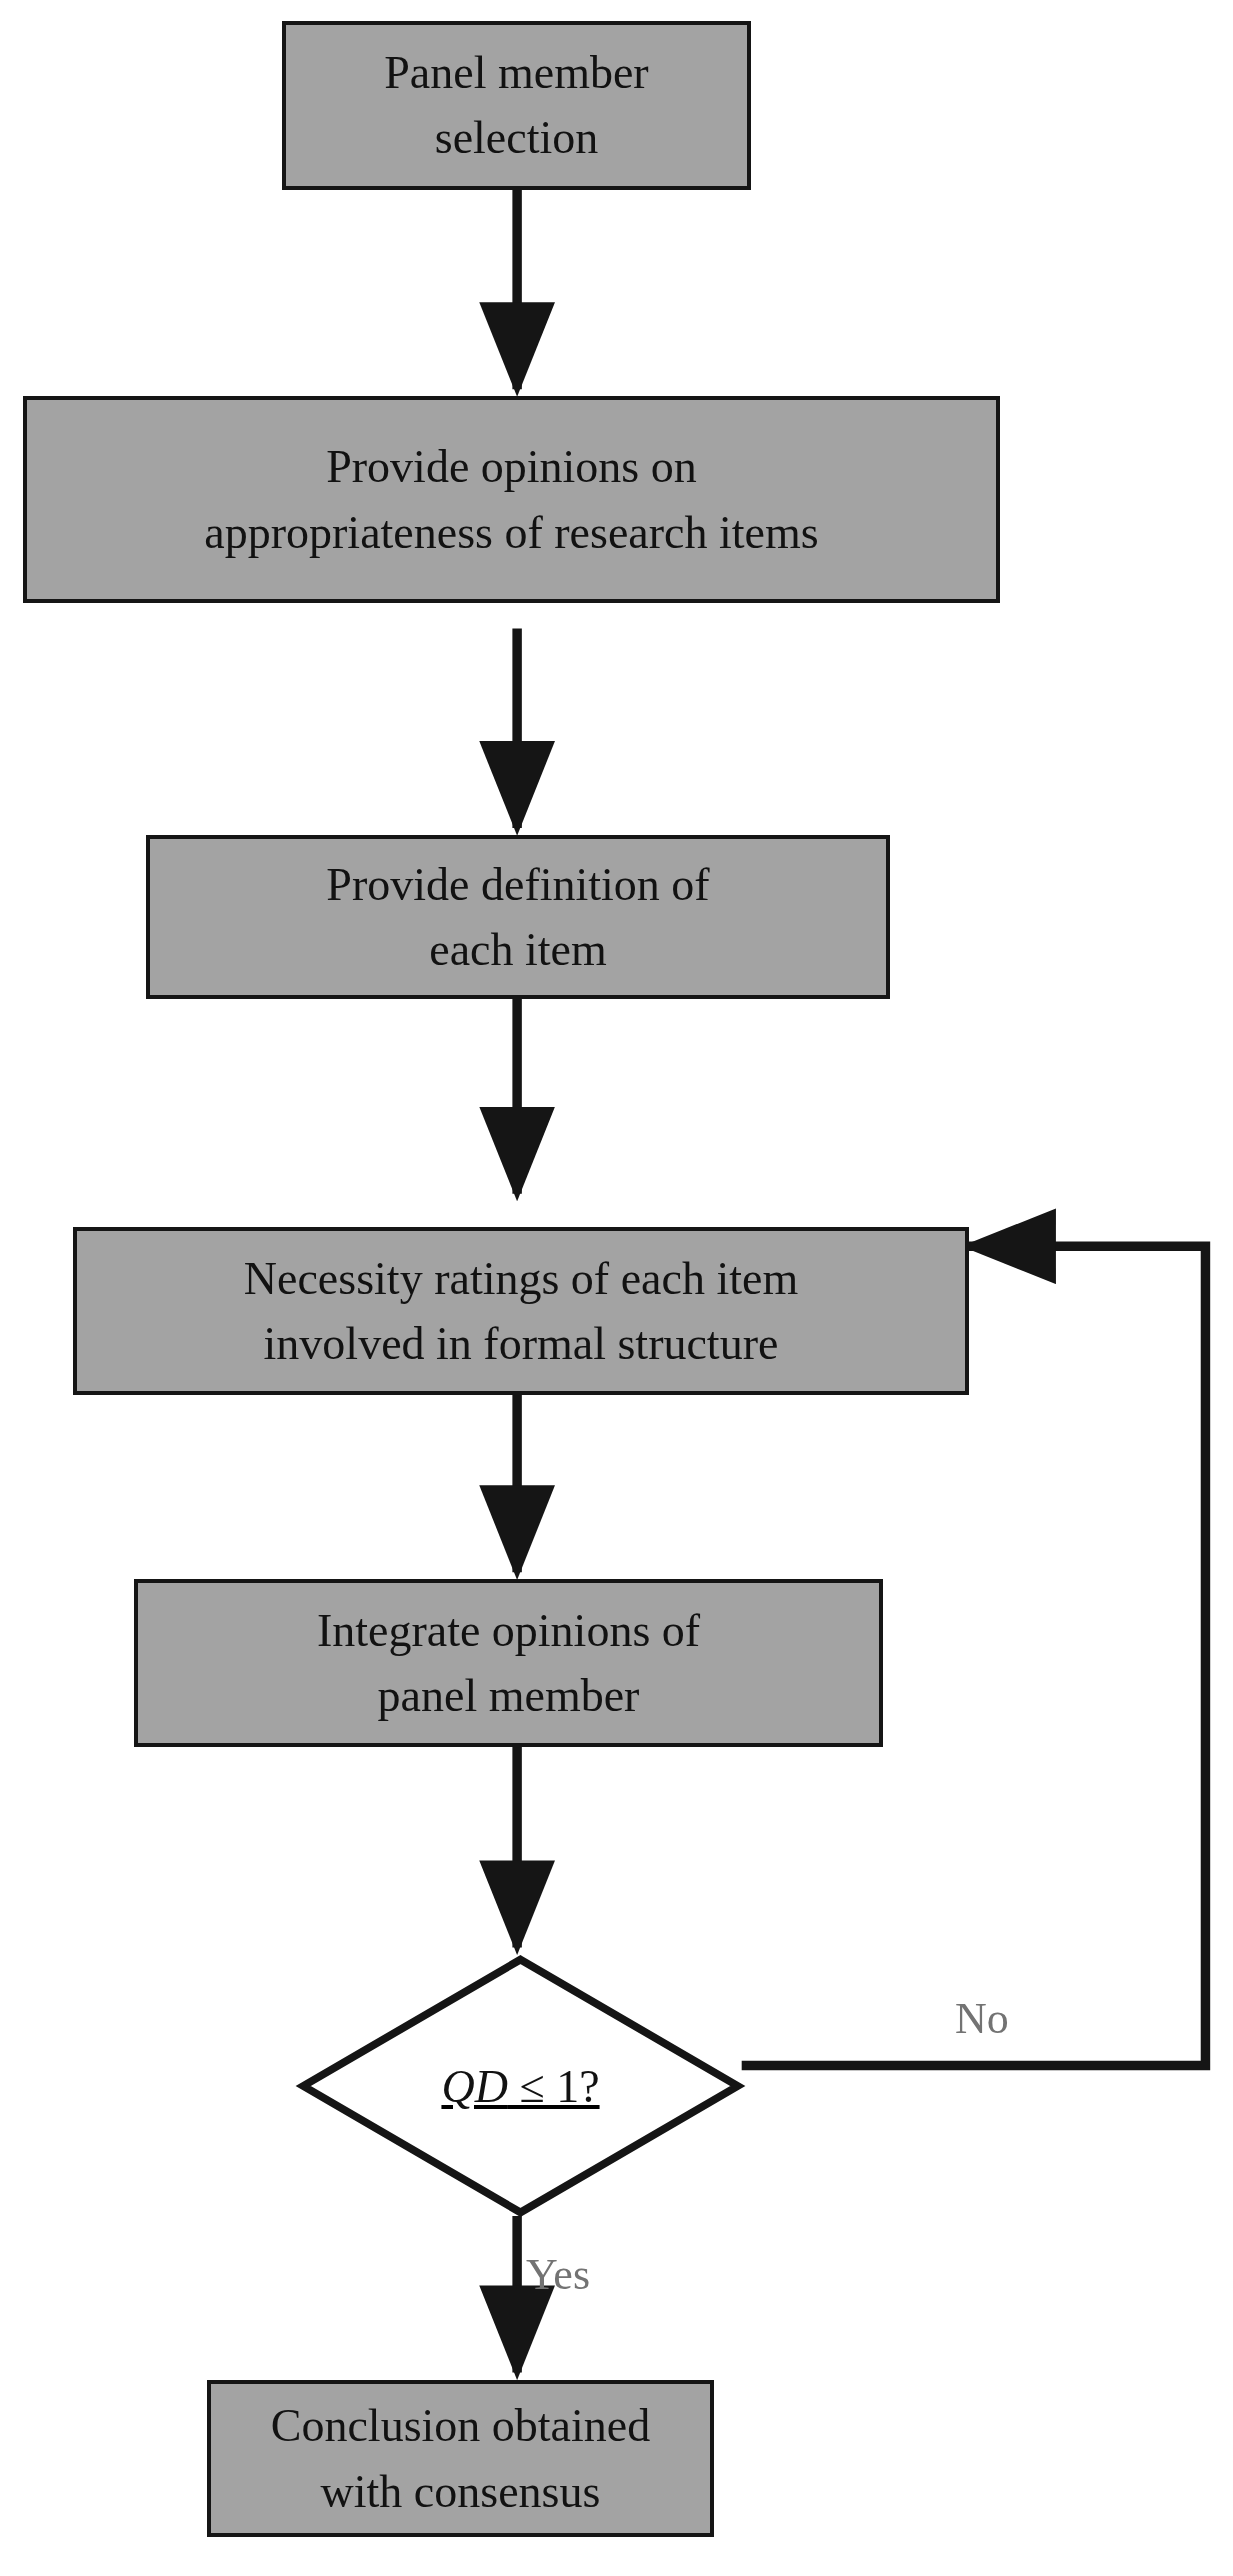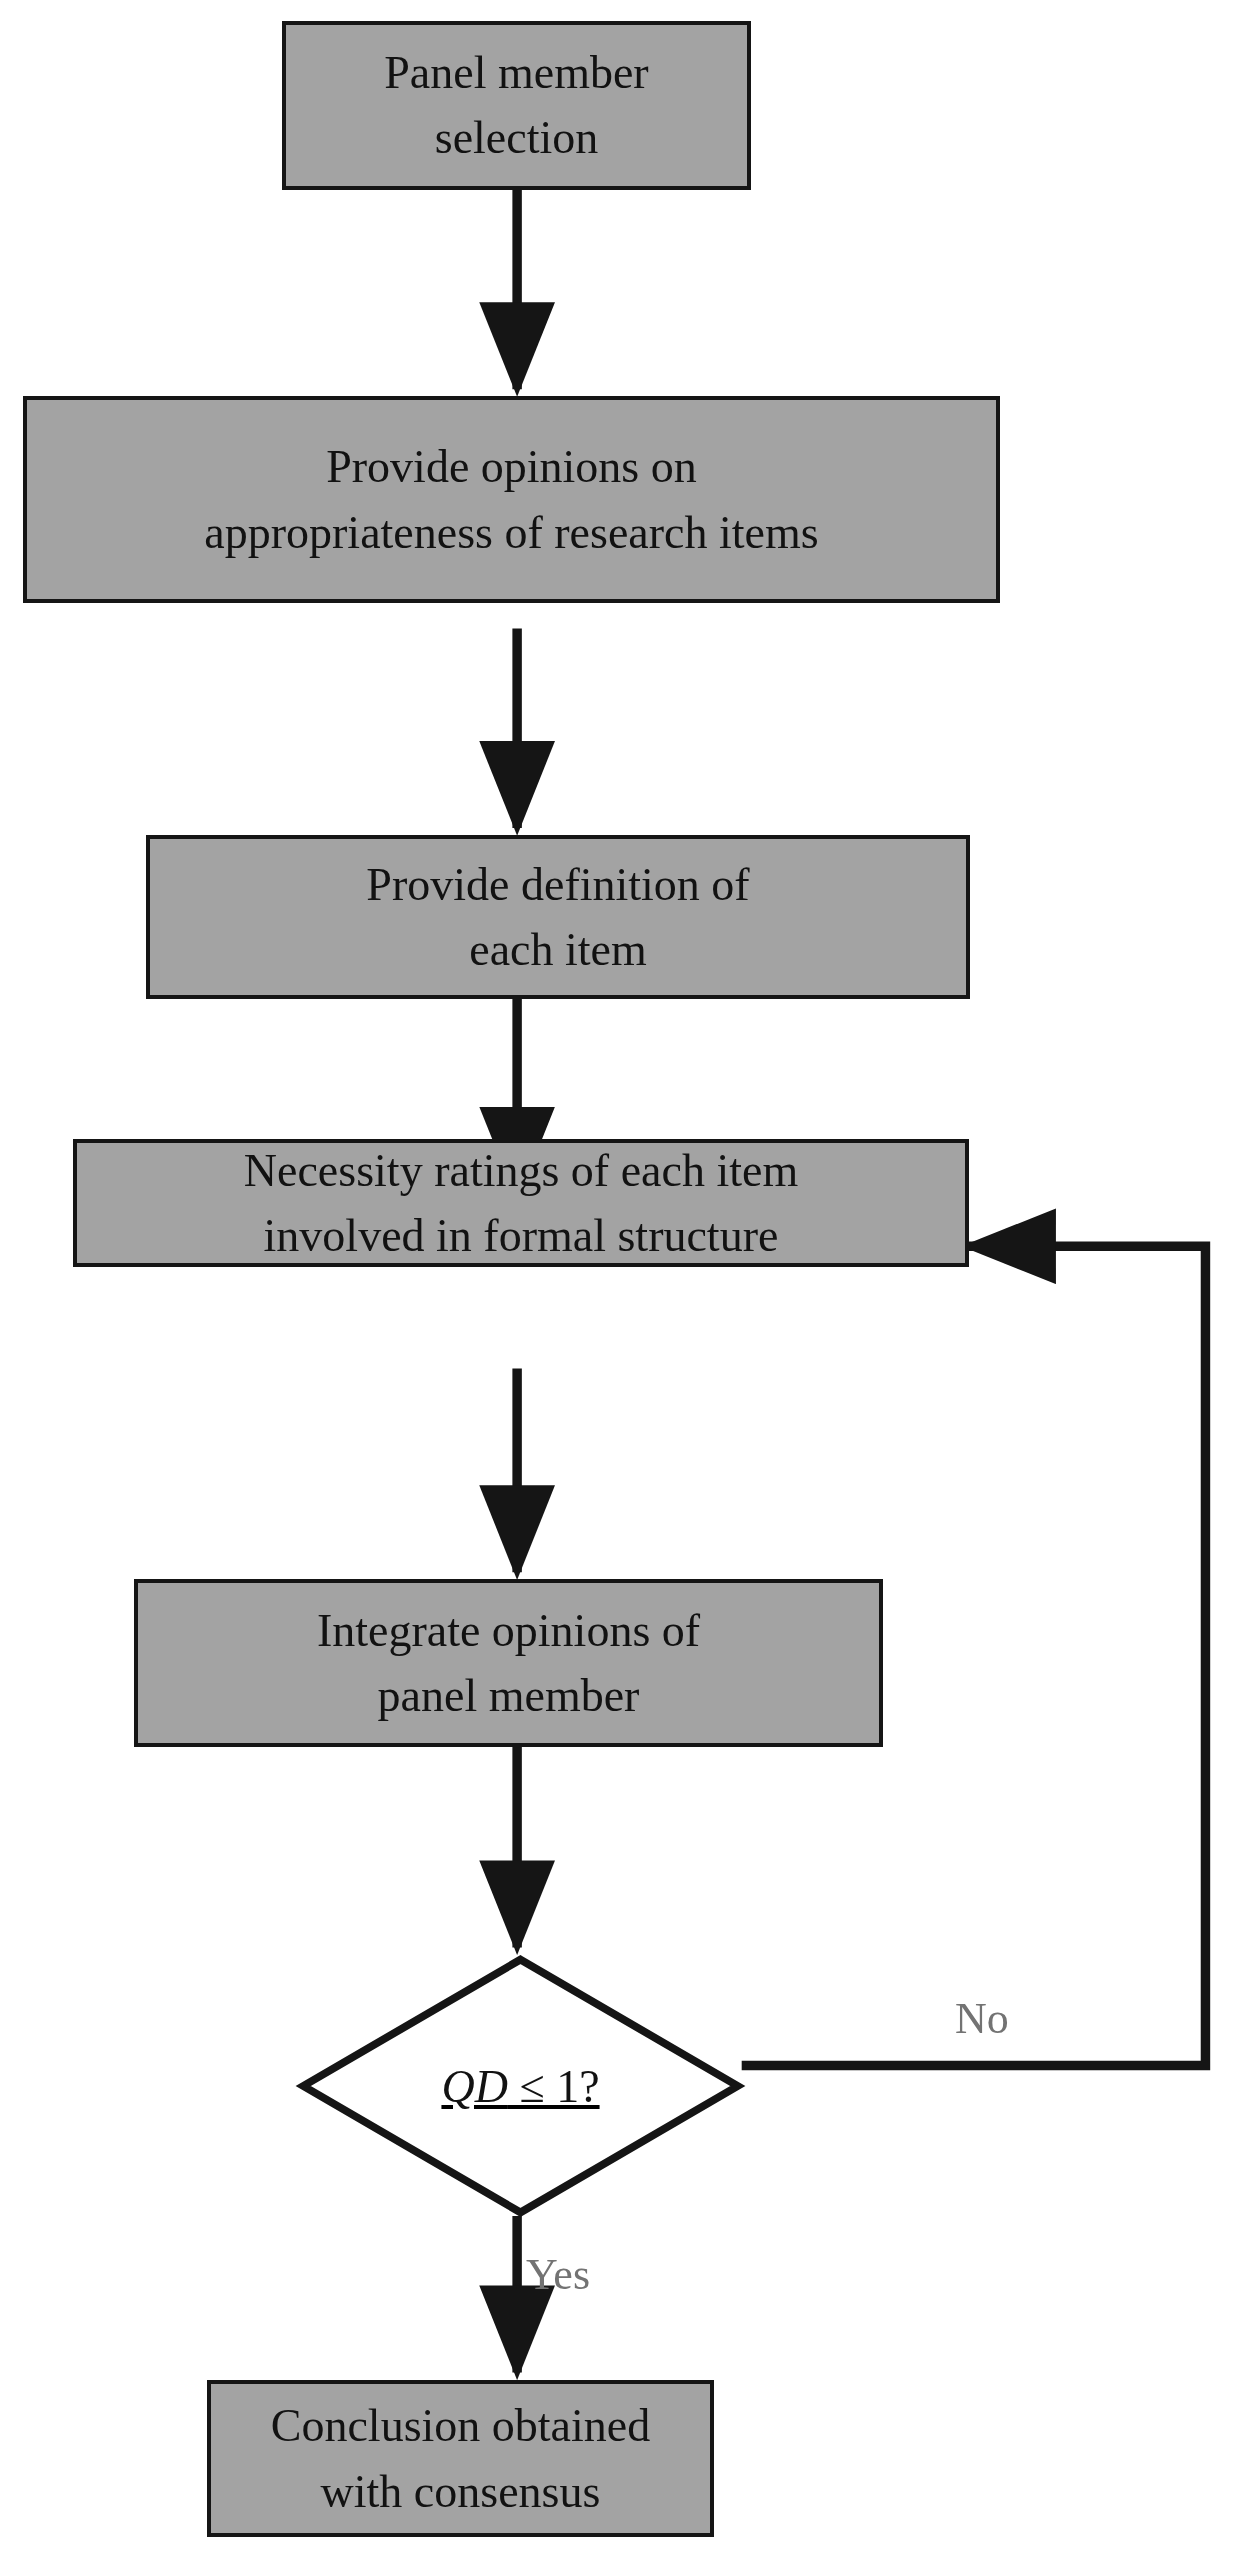--- a/index.html
+++ b/index.html
@@ -102,26 +102,26 @@
   <div class="node" style="left:282px; top:20.7px; width:469px; height:169px;">
     <span class="txt">Panel member
 selection</span>
   </div>
 
   <div class="node" style="left:23px; top:396px; width:977px; height:207px;">
     <span class="txt">Provide opinions on
 appropriateness of research items</span>
   </div>
 
-  <div class="node" style="left:146px; top:835px; width:824px; height:164px;">
+  <div class="node" style="left:146px; top:835px; width:744px; height:164px;">
     <span class="txt">Provide definition of
 each item</span>
   </div>
 
-  <div class="node" style="left:73px; top:1139px; width:896px; height:128px;">
+  <div class="node" style="left:73px; top:1227px; width:896px; height:168px;">
     <span class="txt">Necessity ratings of each item
 involved in formal structure</span>
   </div>
 
   <div class="node" style="left:134px; top:1579px; width:749px; height:168px;">
     <span class="txt">Integrate opinions of
 panel member</span>
   </div>
 
   <div class="diamond-wrap" style="left:299px; top:1955px; width:443px; height:262px;">

